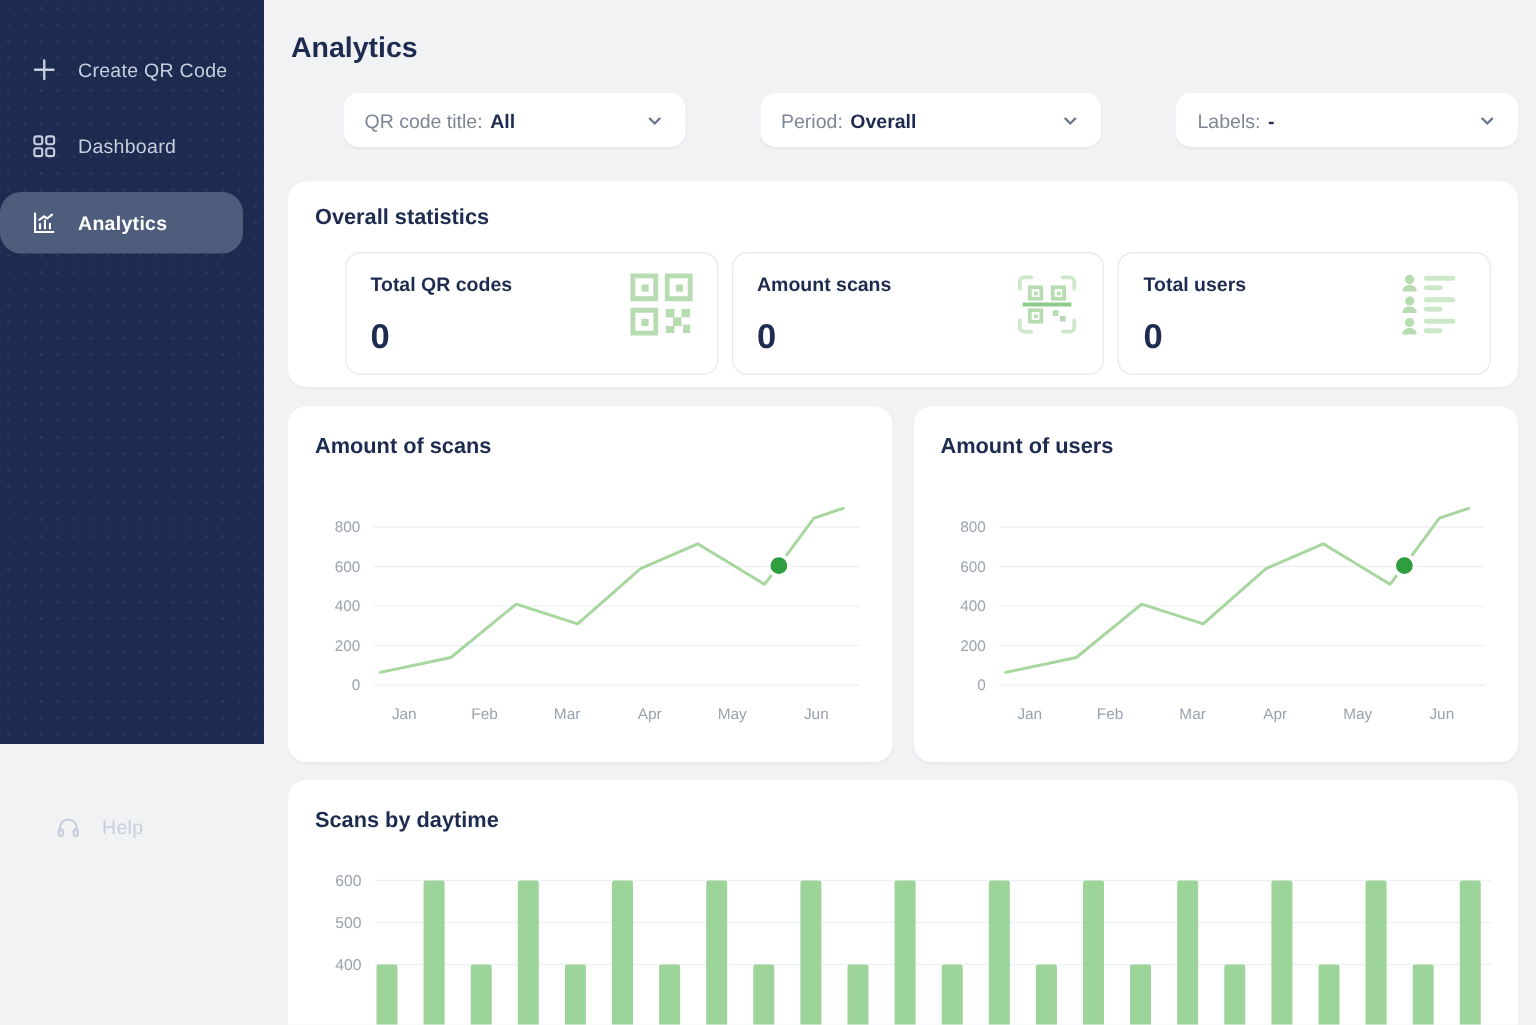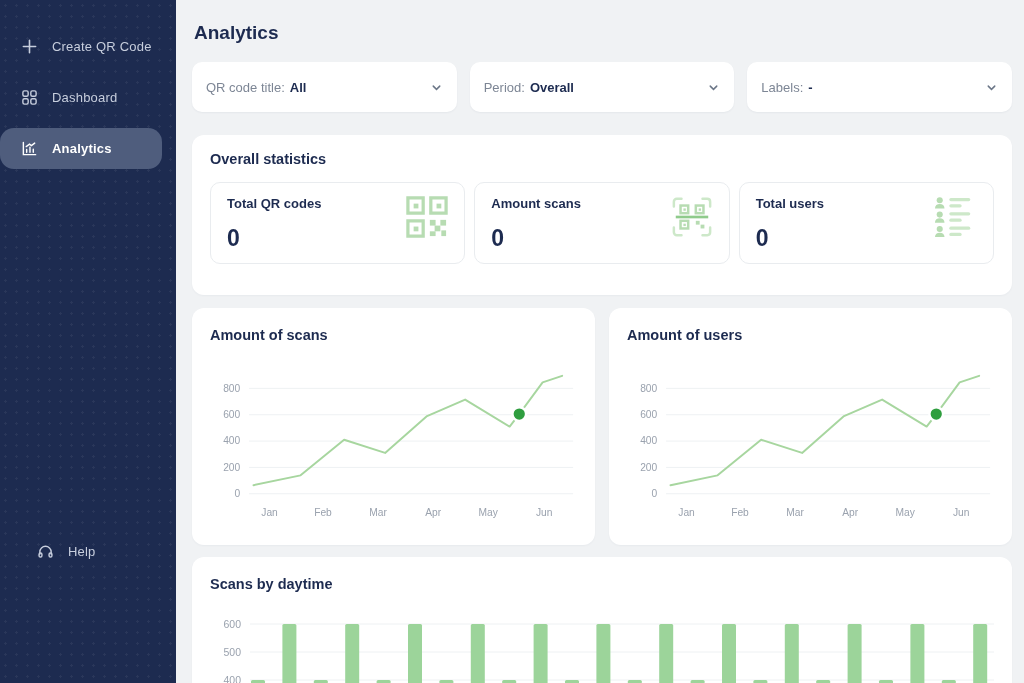--- a/index.html
+++ b/index.html
@@ -3,21 +3,21 @@
 <meta charset="utf-8">
 <style>
   * { margin:0; padding:0; box-sizing:border-box; }
   html,body { width:1024px; height:683px; overflow:hidden; }
   body {
     font-family:"Liberation Sans","DejaVu Sans",sans-serif;
     background:#f0f2f4; color:#1d2b50; display:flex;
   }
   
   .sidebar {
-    position:relative; width:176px; height:683px; flex:0 0 176px;
+    position:relative; width:176px; height:496px; flex:0 0 176px;
     background:#1d2b50;
     background-image:radial-gradient(rgba(255,255,255,0.06) 1px, transparent 1.2px);
     background-size:11px 11px;
     padding-top:26px; color:#ccd3e0;
   }
   .nav-item {
     display:flex; align-items:center; gap:13px;
     height:41px; padding:0 0 0 20px; margin:0 14px 10px 0;
     font-size:13px; letter-spacing:.2px; cursor:pointer;
     border-radius:14px; color:#c7cedd;
@@ -27,35 +27,35 @@
   }
   .nav-item .nicon { width:19px; height:19px; flex:0 0 19px; display:flex; align-items:center; justify-content:center; }
   .nav-item svg { stroke:#c7cedd; }
   .nav-item.active svg { stroke:#ffffff; }
   .nav-help { position:absolute; left:16px; top:531px; width:100%; }
   
   .main { flex:1; padding:14px 12px 0 16px; }
   .page-title { font-size:19px; font-weight:bold; color:#1d2b50; margin:8px 0 0 2px; }
   .filter-row { display:flex; gap:13px; margin-top:18px; }
   .filter {
-    flex:1; height:50px; background:#fff; border-radius:10px;
+    flex:1; height:36px; background:#fff; border-radius:10px;
     display:flex; align-items:center; padding:0 14px; cursor:pointer;
-    box-shadow:0 1px 2px rgba(25,39,70,0.05); font-size:13px;
+    box-shadow:0 1px 2px rgba(25,39,70,0.05); font-size:13px;margin-left:37px;
   }
   .filter .flabel { color:#7d8695; margin-right:5px; }
   .filter .fvalue { font-weight:bold; color:#1d2b50; }
   .filter .chev { margin-left:auto; display:flex; }
   
   .card {
     background:#fff; border-radius:12px; box-shadow:0 1px 2px rgba(25,39,70,0.04);
     padding:16px 18px;
   }
   .card h2 { font-size:14.5px; font-weight:bold; color:#1d2b50; }
-  .overall-card { margin-top:23px; height:160px; }
-  .stats-row { display:flex; gap:9px; margin-top:15px; }
+  .overall-card { margin-top:23px; height:137px; }
+  .stats-row { display:flex; gap:9px; margin-top:15px;margin-left:20px; }
   .stat-box {
     flex:1; border:1px solid #e9ecef; border-radius:10px; height:82px;
     padding:13px 16px; display:flex; justify-content:space-between;
   }
   .stat-left { display:flex; flex-direction:column; justify-content:space-between; }
   .stat-label { font-size:13px; font-weight:bold; color:#1d2b50; }
   .stat-value { font-size:23px; font-weight:bold; color:#1d2b50; line-height:1; }
   .charts-row { display:flex; gap:14px; margin-top:13px; }
   .chart-card { flex:1; height:237px; }
   .chart-card h2 { margin:3px 0 12px 0; }

